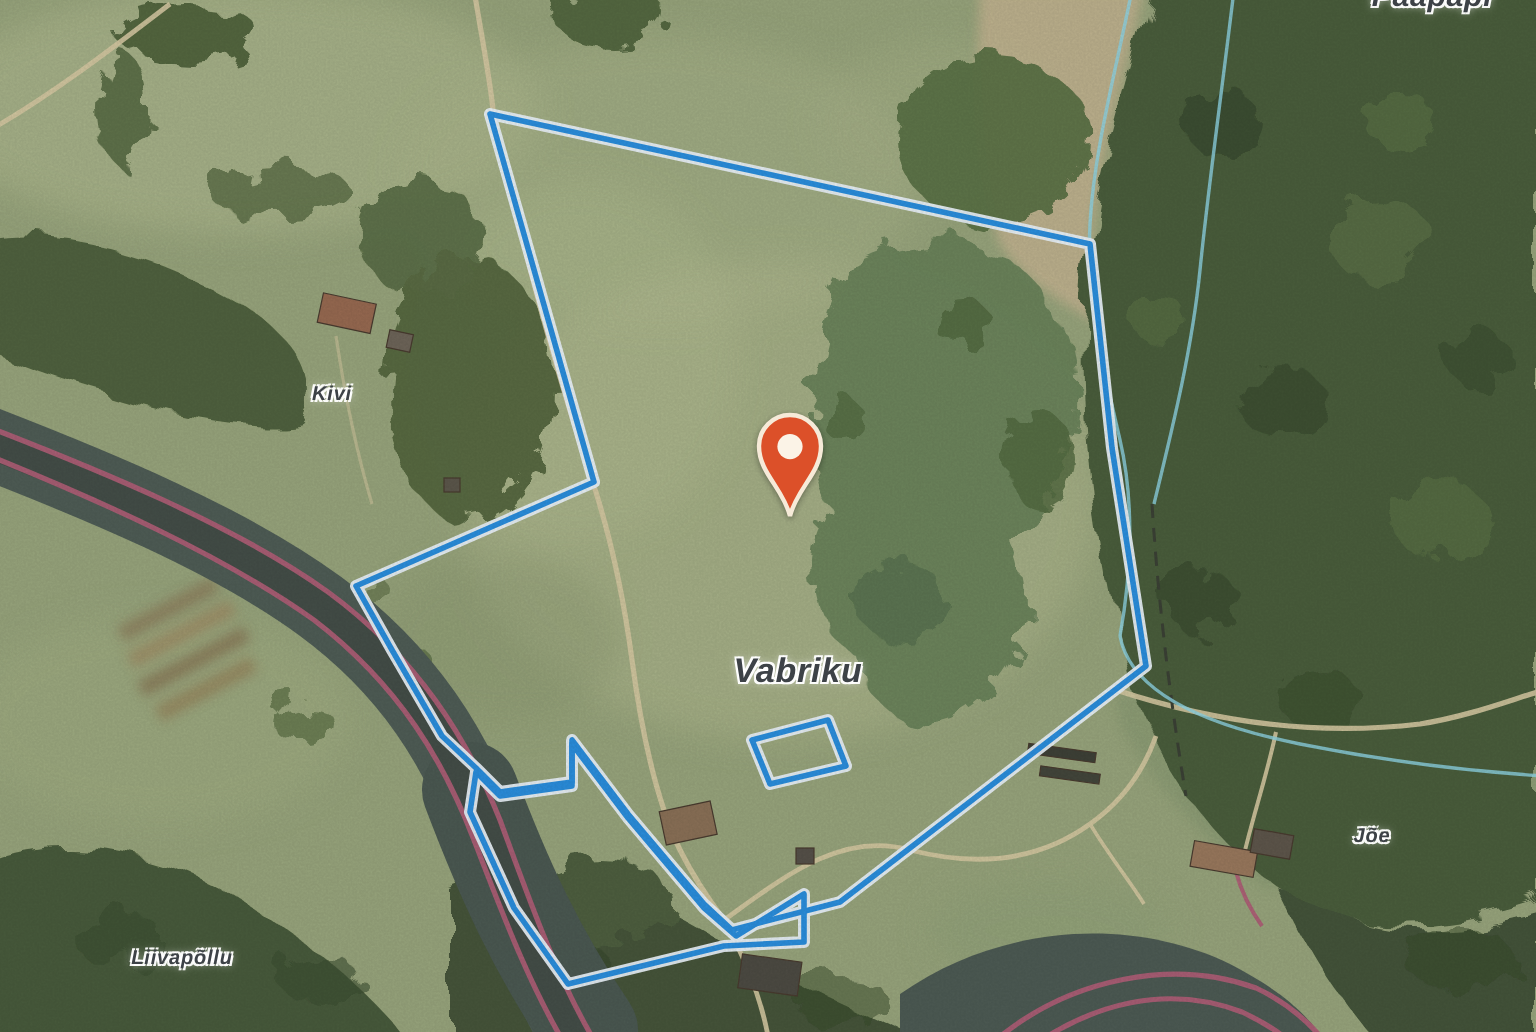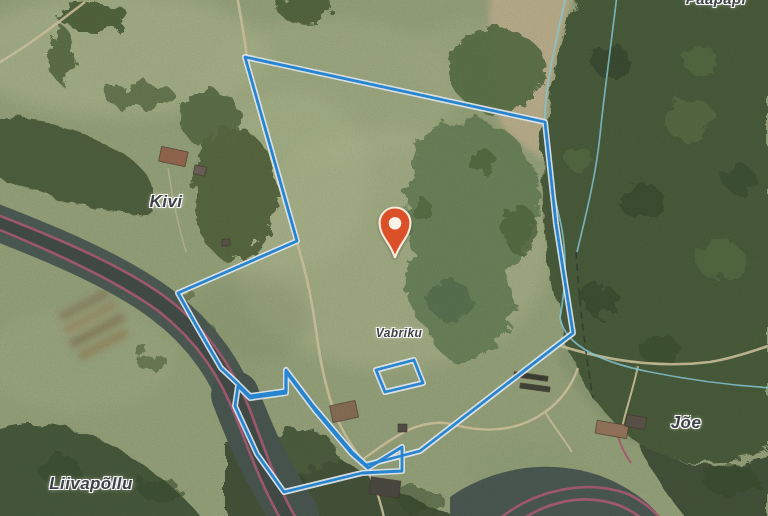--- a/index.html
+++ b/index.html
@@ -4,28 +4,28 @@
 <style>
   html,body{margin:0;padding:0;background:#222;}
   .stage{
     position:relative;width:768px;height:516px;overflow:hidden;
     background:#9aa77e;
     font-family:"Liberation Sans",sans-serif;
   }
   .stage svg{position:absolute;left:0;top:0;display:block;}
   .maplabel{
     position:absolute;transform:translate(-50%,0);
-    font-style:italic;font-weight:600;font-size:17px;
+    font-style:italic;font-weight:600;font-size:10px;
     color:#3d4247;letter-spacing:.4px;white-space:nowrap;
     text-shadow:-1px -1px 0 rgba(255,255,255,.95),1px -1px 0 rgba(255,255,255,.95),
                 -1px 1px 0 rgba(255,255,255,.95),1px 1px 0 rgba(255,255,255,.95),
                  0 0 4px rgba(255,255,255,.9);
     pointer-events:none;
   }
-  .lbl-vabriku{font-size:12px;font-style:italic;}
+  .lbl-vabriku{font-size:17px;font-style:italic;}
   .lbl-paapapi{font-size:15px;}
 </style>
 </head>
 <body>
 
 <div class="stage">
 <svg width="768" height="516" viewBox="0 0 768 516">
   <defs>
     <filter id="blur8" x="-30%" y="-30%" width="160%" height="160%">
           <feGaussianBlur stdDeviation="8"></feGaussianBlur>

